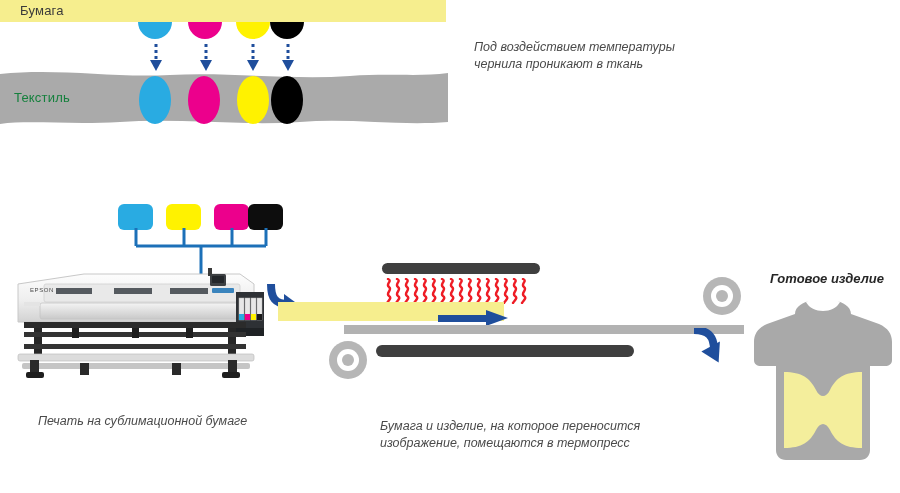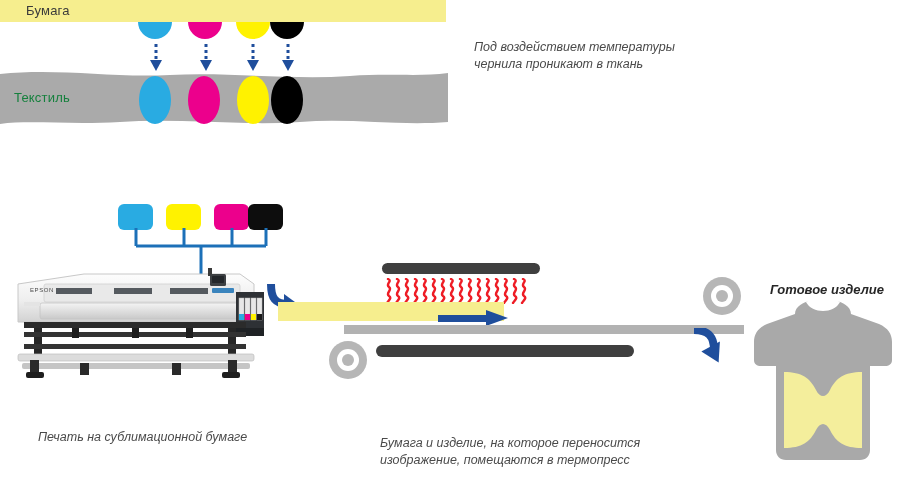--- a/index.html
+++ b/index.html
@@ -24,21 +24,21 @@
   .abs { position: absolute; }
 
   
   #paper-band {
     left: 0; top: 0;
     width: 446px; height: 22px;
     background: #f6ee8e;
   }
   #paper-band-label {
     position: absolute;
-    left: 26px; top: 3px;
+    left: 20px; top: 3px;
     font-size: 13px;
     color: #3a3a3a;
     letter-spacing: .2px;
     text-align: right;
   }
   #textile-band {
     left: 0; top: 68px;
     width: 448px; height: 58px;
   }
   #textile-band-label {
@@ -107,38 +107,38 @@
     width: 258px; height: 12px;
     border-radius: 6px;
     background: #3f3f3f;
   }
   #roller-left { left: 328px; top: 340px; }
   #roller-right { left: 702px; top: 276px; }
   #curve-arrow-in { left: 266px; top: 282px; }
   #curve-arrow-out { left: 690px; top: 328px; }
 
   #press-caption {
-    left: 380px; top: 435px;
+    left: 380px; top: 418px;
     width: 300px;
     font-style: italic;
     font-size: 12.5px;
     line-height: 17px;
     color: #4a4a4a;
   }
   #print-caption {
-    left: 38px; top: 430px;
+    left: 38px; top: 414px;
     font-style: italic;
     font-size: 12.5px;
     color: #4a4a4a;
   }
 
   
   #shirt { left: 748px; top: 298px; }
   #shirt-label {
-    left: 770px; top: 282px;
+    left: 770px; top: 271px;
     font-style: italic;
     font-weight: bold;
     font-size: 13px;
     color: #262626;
     white-space: nowrap;
   }
 </style>
 </head>
 <body>
 

